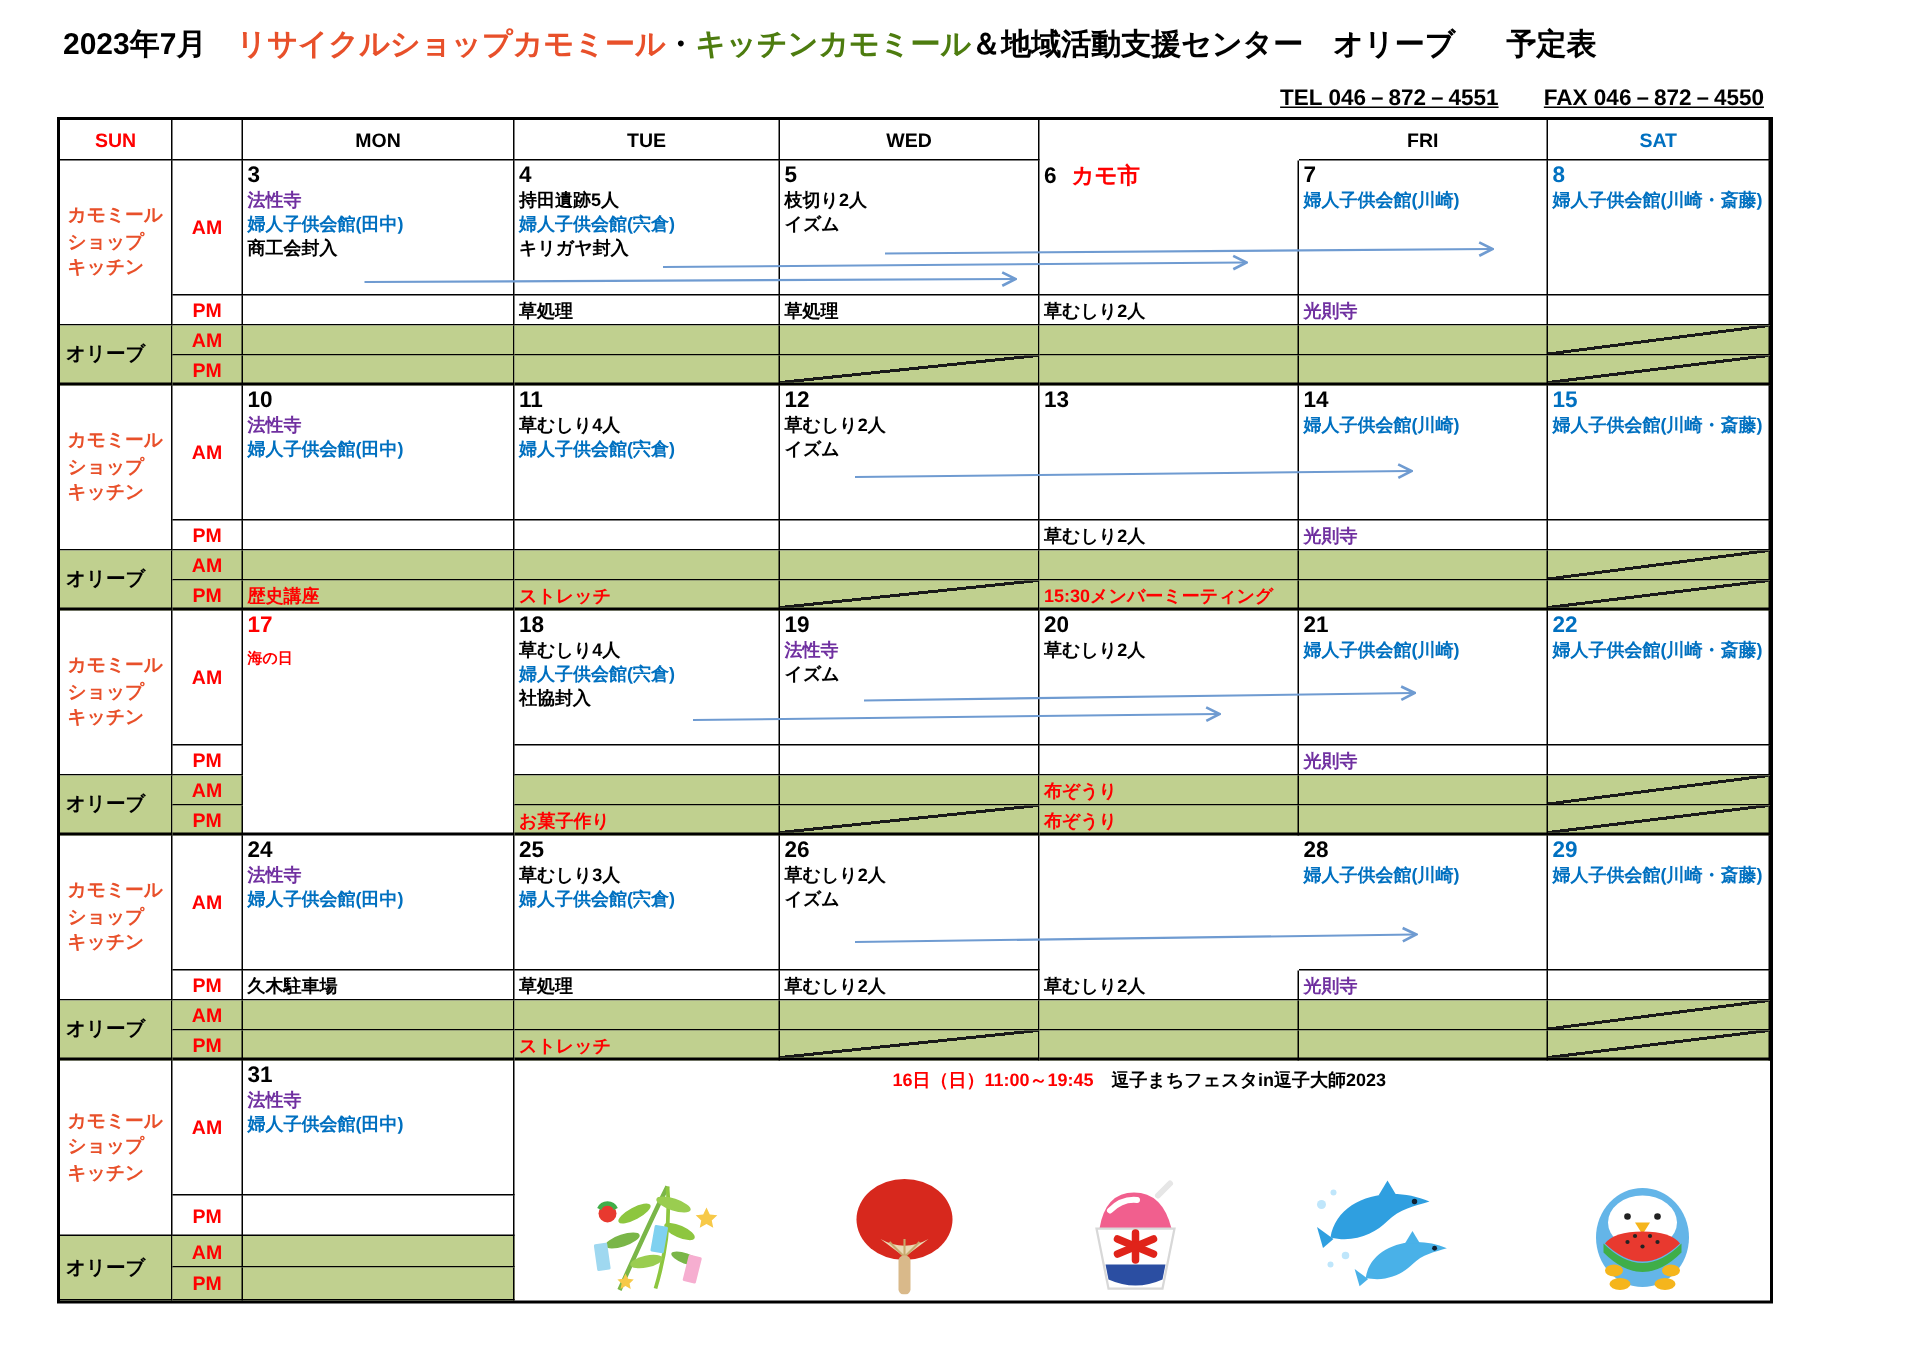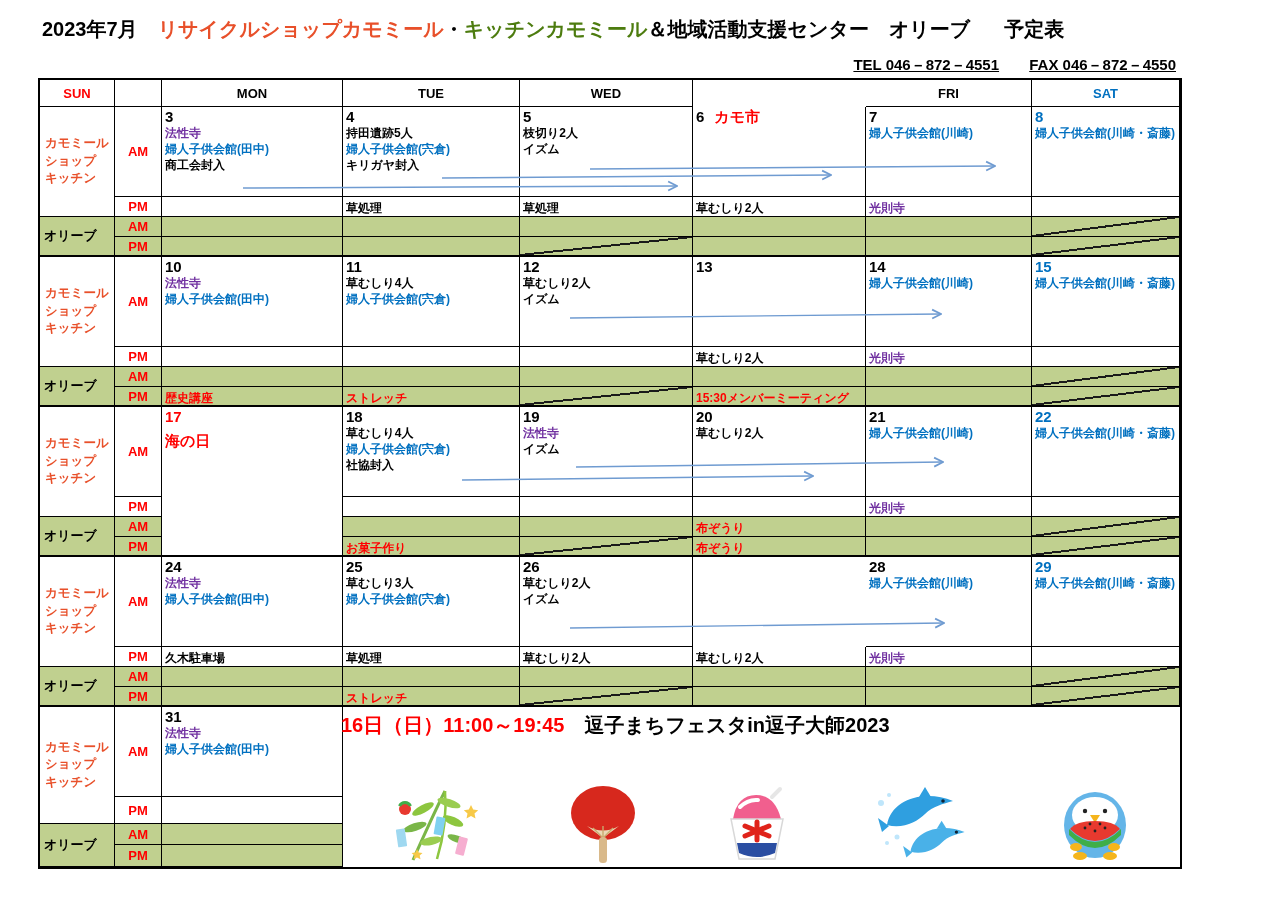--- a/index.html
+++ b/index.html
@@ -25,27 +25,27 @@
   .hcell{display:flex;align-items:center;justify-content:center;font-weight:bold;font-size:13px;padding:0;}
   .green{background:#c0d08f;}
   .diag{background-image:linear-gradient(to bottom right,transparent calc(50% - 1px),#1a1a1a calc(50% - 1px),#1a1a1a calc(50% + 1px),transparent calc(50% + 1px));}
   .cham-label{display:flex;flex-direction:column;justify-content:center;color:#e8502a;
               font-weight:bold;font-size:12.5px;line-height:1.4;padding-left:5px;}
   .olive-label{display:flex;align-items:center;font-weight:bold;font-size:13px;padding-left:4px;}
   .ampm{display:flex;align-items:center;justify-content:center;color:#ff0000;font-weight:bold;font-size:13px;padding:0;}
   .dl{white-space:nowrap;}
   .daynum{font-size:15px;font-weight:bold;line-height:1.2;}
   .daynote{font-size:15px;font-weight:bold;margin-left:10px;}
-  .bigred{color:#ff0000;font-size:15px;font-weight:bold;margin-top:6px;}
+  .bigred{color:#ff0000;font-size:10px;font-weight:bold;margin-top:6px;}
   .ln{font-size:12px;font-weight:bold;line-height:1.32;}
   .txtcell .ln{line-height:1.25;}
   .k{color:#000;} .b{color:#0070c0;} .p{color:#7030a0;} .r{color:#ff0000;}
   
   .announce{position:absolute;left:341px;top:705px;width:837px;height:160px;z-index:2;box-sizing:border-box;}
-  .a1{font-size:20px;font-weight:bold;margin-top:7px;}
+  .a1{text-align:center;font-size:12px;font-weight:bold;margin-top:7px;}
   .a2{text-align:center;font-size:15px;font-weight:bold;margin-top:9px;}
   .icons{position:absolute;left:42px;right:40px;bottom:2px;height:78px;display:flex;
          justify-content:space-between;align-items:flex-end;}
   .icons svg{display:block;}
   
   .note{position:absolute;top:869px;right:125px;font-size:13.5px;font-weight:bold;}
   .overlay{position:absolute;left:0;top:0;z-index:3;pointer-events:none;}
 </style>
 </head>
 <body>

